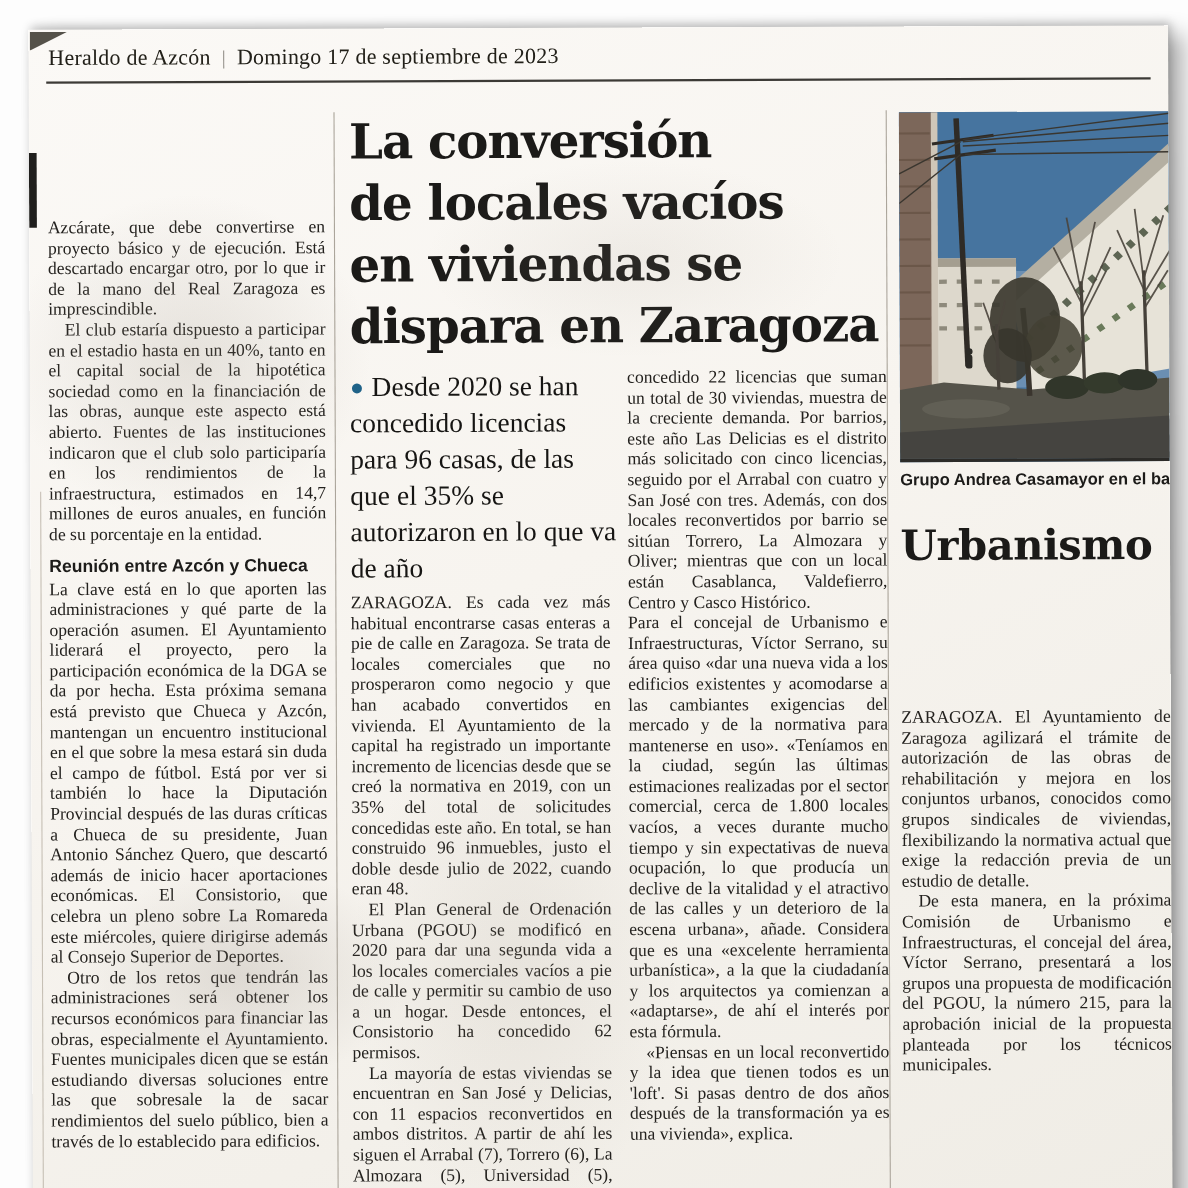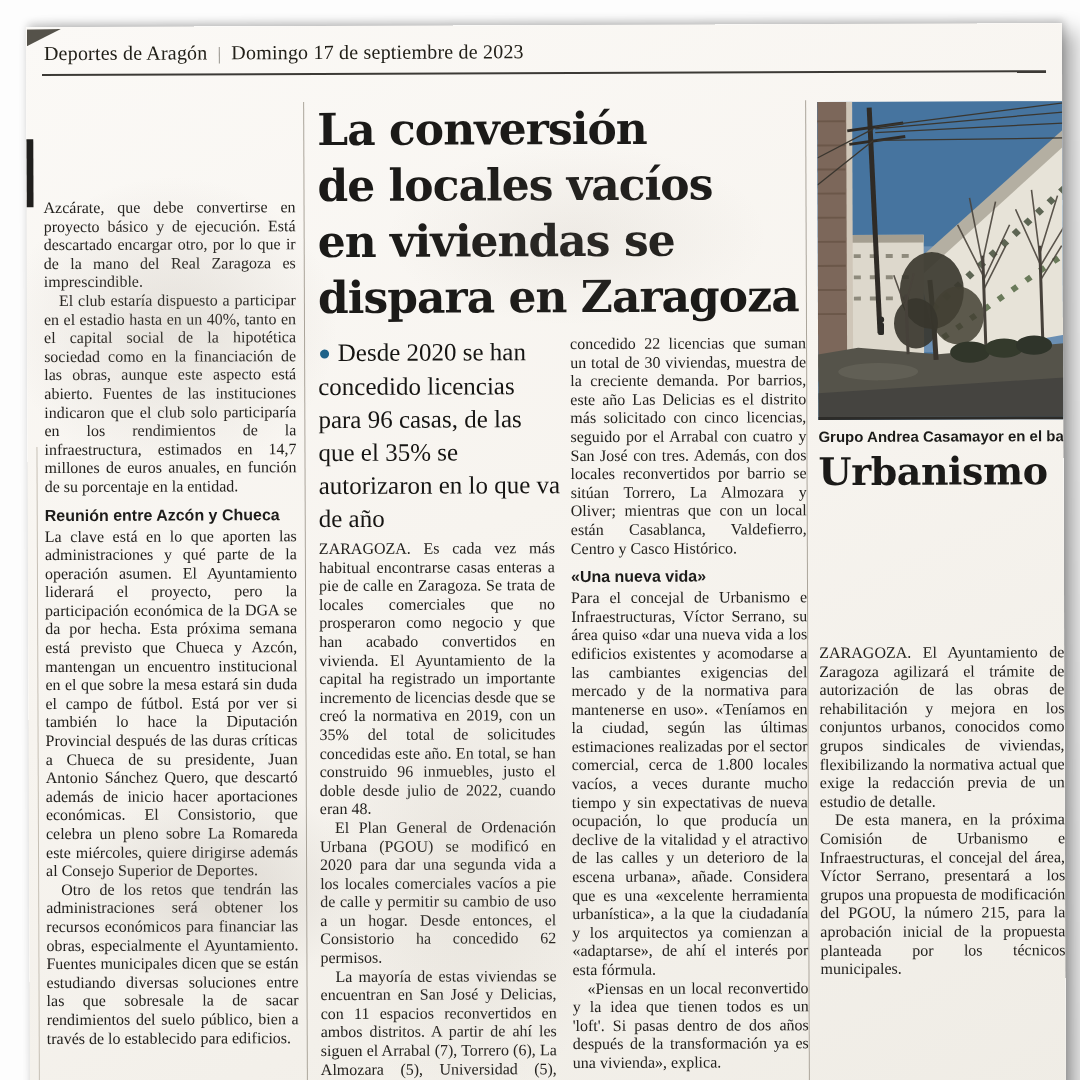--- a/index.html
+++ b/index.html
@@ -40,35 +40,35 @@
   .lede{position:absolute;left:291px;top:310px;width:242px;
     font:25px/33px "Liberation Serif",serif;color:#161513;text-align:left;}
   .lede .bullet{font-size:21px;color:#1e6288;margin-right:7px;vertical-align:1px;}
 
   .colA{position:absolute;left:291px;top:514px;width:236px;}
   .colB{position:absolute;left:543px;top:310px;width:236px;}
 
   .photo{position:absolute;left:791px;top:78px;width:245px;height:318px;overflow:hidden;border-bottom:3px solid #2c2b28;background:#46749f;}
   .caption{position:absolute;left:791px;top:404px;width:245px;font:bold 15px/18px "Liberation Sans",sans-serif;color:#1c1b19;white-space:nowrap;overflow:hidden;}
 
-  .r-headline{position:absolute;left:791px;top:424px;width:245px;overflow:hidden;
+  .r-headline{position:absolute;left:791px;top:448px;width:245px;overflow:hidden;
     font:bold 38px/47px "DejaVu Serif","Liberation Serif",serif;color:#1b1a18;letter-spacing:-0.5px;}
   .r-headline div{white-space:nowrap;}
   .colR{position:absolute;left:791px;top:620px;width:245px;}
 </style>
 </head>
 <body>
 
 <div class="page">
 
   <div class="corner-tear"></div>
   <div class="edge-bar"></div>
 
   <div class="masthead">
-    <span>Deportes de Aragón</span><span class="div">|</span><span>Domingo 17 de septiembre de 2023</span>
+    <span>Heraldo de Azcón</span><span class="div">|</span><span>Domingo 17 de septiembre de 2023</span>
   </div>
   <div class="mastrule"></div>
 
   <div class="vrule vr0"></div>
   <div class="vrule vr1"></div>
   <div class="vrule vr2"></div>
 
   <div class="col-left">
     <p class="bodytext">Azcárate, que debe convertirse en proyecto básico y de ejecución. Está descartado encargar otro, por lo que ir de la mano del Real Zaragoza es imprescindible.</p>
     <p class="bodytext ind">El club estaría dispuesto a participar en el estadio hasta en un 40%, tanto en el capital social de la hipotética sociedad como en la financiación de las obras, aunque este aspecto está abierto. Fuentes de las instituciones indicaron que el club solo participaría en los rendimientos de la infraestructura, estimados en 14,7 millones de euros anuales, en función de su porcentaje en la entidad.</p>
@@ -89,21 +89,20 @@
   </div>
 
   <div class="colA">
     <p class="bodytext">ZARAGOZA. Es cada vez más habitual encontrarse casas enteras a pie de calle en Zaragoza. Se trata de locales comerciales que no prosperaron como negocio y que han acabado convertidos en vivienda. El Ayuntamiento de la capital ha registrado un importante incremento de licencias desde que se creó la normativa en 2019, con un 35% del total de solicitudes concedidas este año. En total, se han construido 96 inmuebles, justo el doble desde julio de 2022, cuando eran 48.</p>
     <p class="bodytext ind">El Plan General de Ordenación Urbana (PGOU) se modificó en 2020 para dar una segunda vida a los locales comerciales vacíos a pie de calle y permitir su cambio de uso a un hogar. Desde entonces, el Consistorio ha concedido 62 permisos.</p>
     <p class="bodytext ind">La mayoría de estas viviendas se encuentran en San José y Delicias, con 11 espacios reconvertidos en ambos distritos. A partir de ahí les siguen el Arrabal (7), Torrero (6), La Almozara (5), Universidad (5), Oliver (4), Valdefierro (3), Casco Histórico (2).</p>
   </div>
 
   <div class="colB">
     <p class="bodytext">concedido 22 licencias que suman un total de 30 viviendas, muestra de la creciente demanda. Por barrios, este año Las Delicias es el distrito más solicitado con cinco licencias, seguido por el Arrabal con cuatro y San José con tres. Además, con dos locales reconvertidos por barrio se sitúan Torrero, La Almozara y Oliver; mientras que con un local están Casablanca, Valdefierro, Centro y Casco Histórico.</p>
-    <h3 class="subhead">«Una nueva vida»</h3>
     <p class="bodytext">Para el concejal de Urbanismo e Infraestructuras, Víctor Serrano, su área quiso «dar una nueva vida a los edificios existentes y acomodarse a las cambiantes exigencias del mercado y de la normativa para mantenerse en uso». «Teníamos en la ciudad, según las últimas estimaciones realizadas por el sector comercial, cerca de 1.800 locales vacíos, a veces durante mucho tiempo y sin expectativas de nueva ocupación, lo que producía un declive de la vitalidad y el atractivo de las calles y un deterioro de la escena urbana», añade. Considera que es una «excelente herramienta urbanística», a la que la ciudadanía y los arquitectos ya comienzan a «adaptarse», de ahí el interés por esta fórmula.</p>
     <p class="bodytext ind">«Piensas en un local reconvertido y la idea que tienen todos es un 'loft'. Si pasas dentro de dos años después de la transformación ya es una vivienda», explica.</p>
   </div>
 
   <div class="photo">
     <svg width="260" height="318" viewBox="0 0 260 330" preserveAspectRatio="none">
 
       <rect x="0" y="0" width="260" height="150" fill="#46749f"></rect>
       <rect x="0" y="150" width="260" height="110" fill="#6b8fb3"></rect>
 

